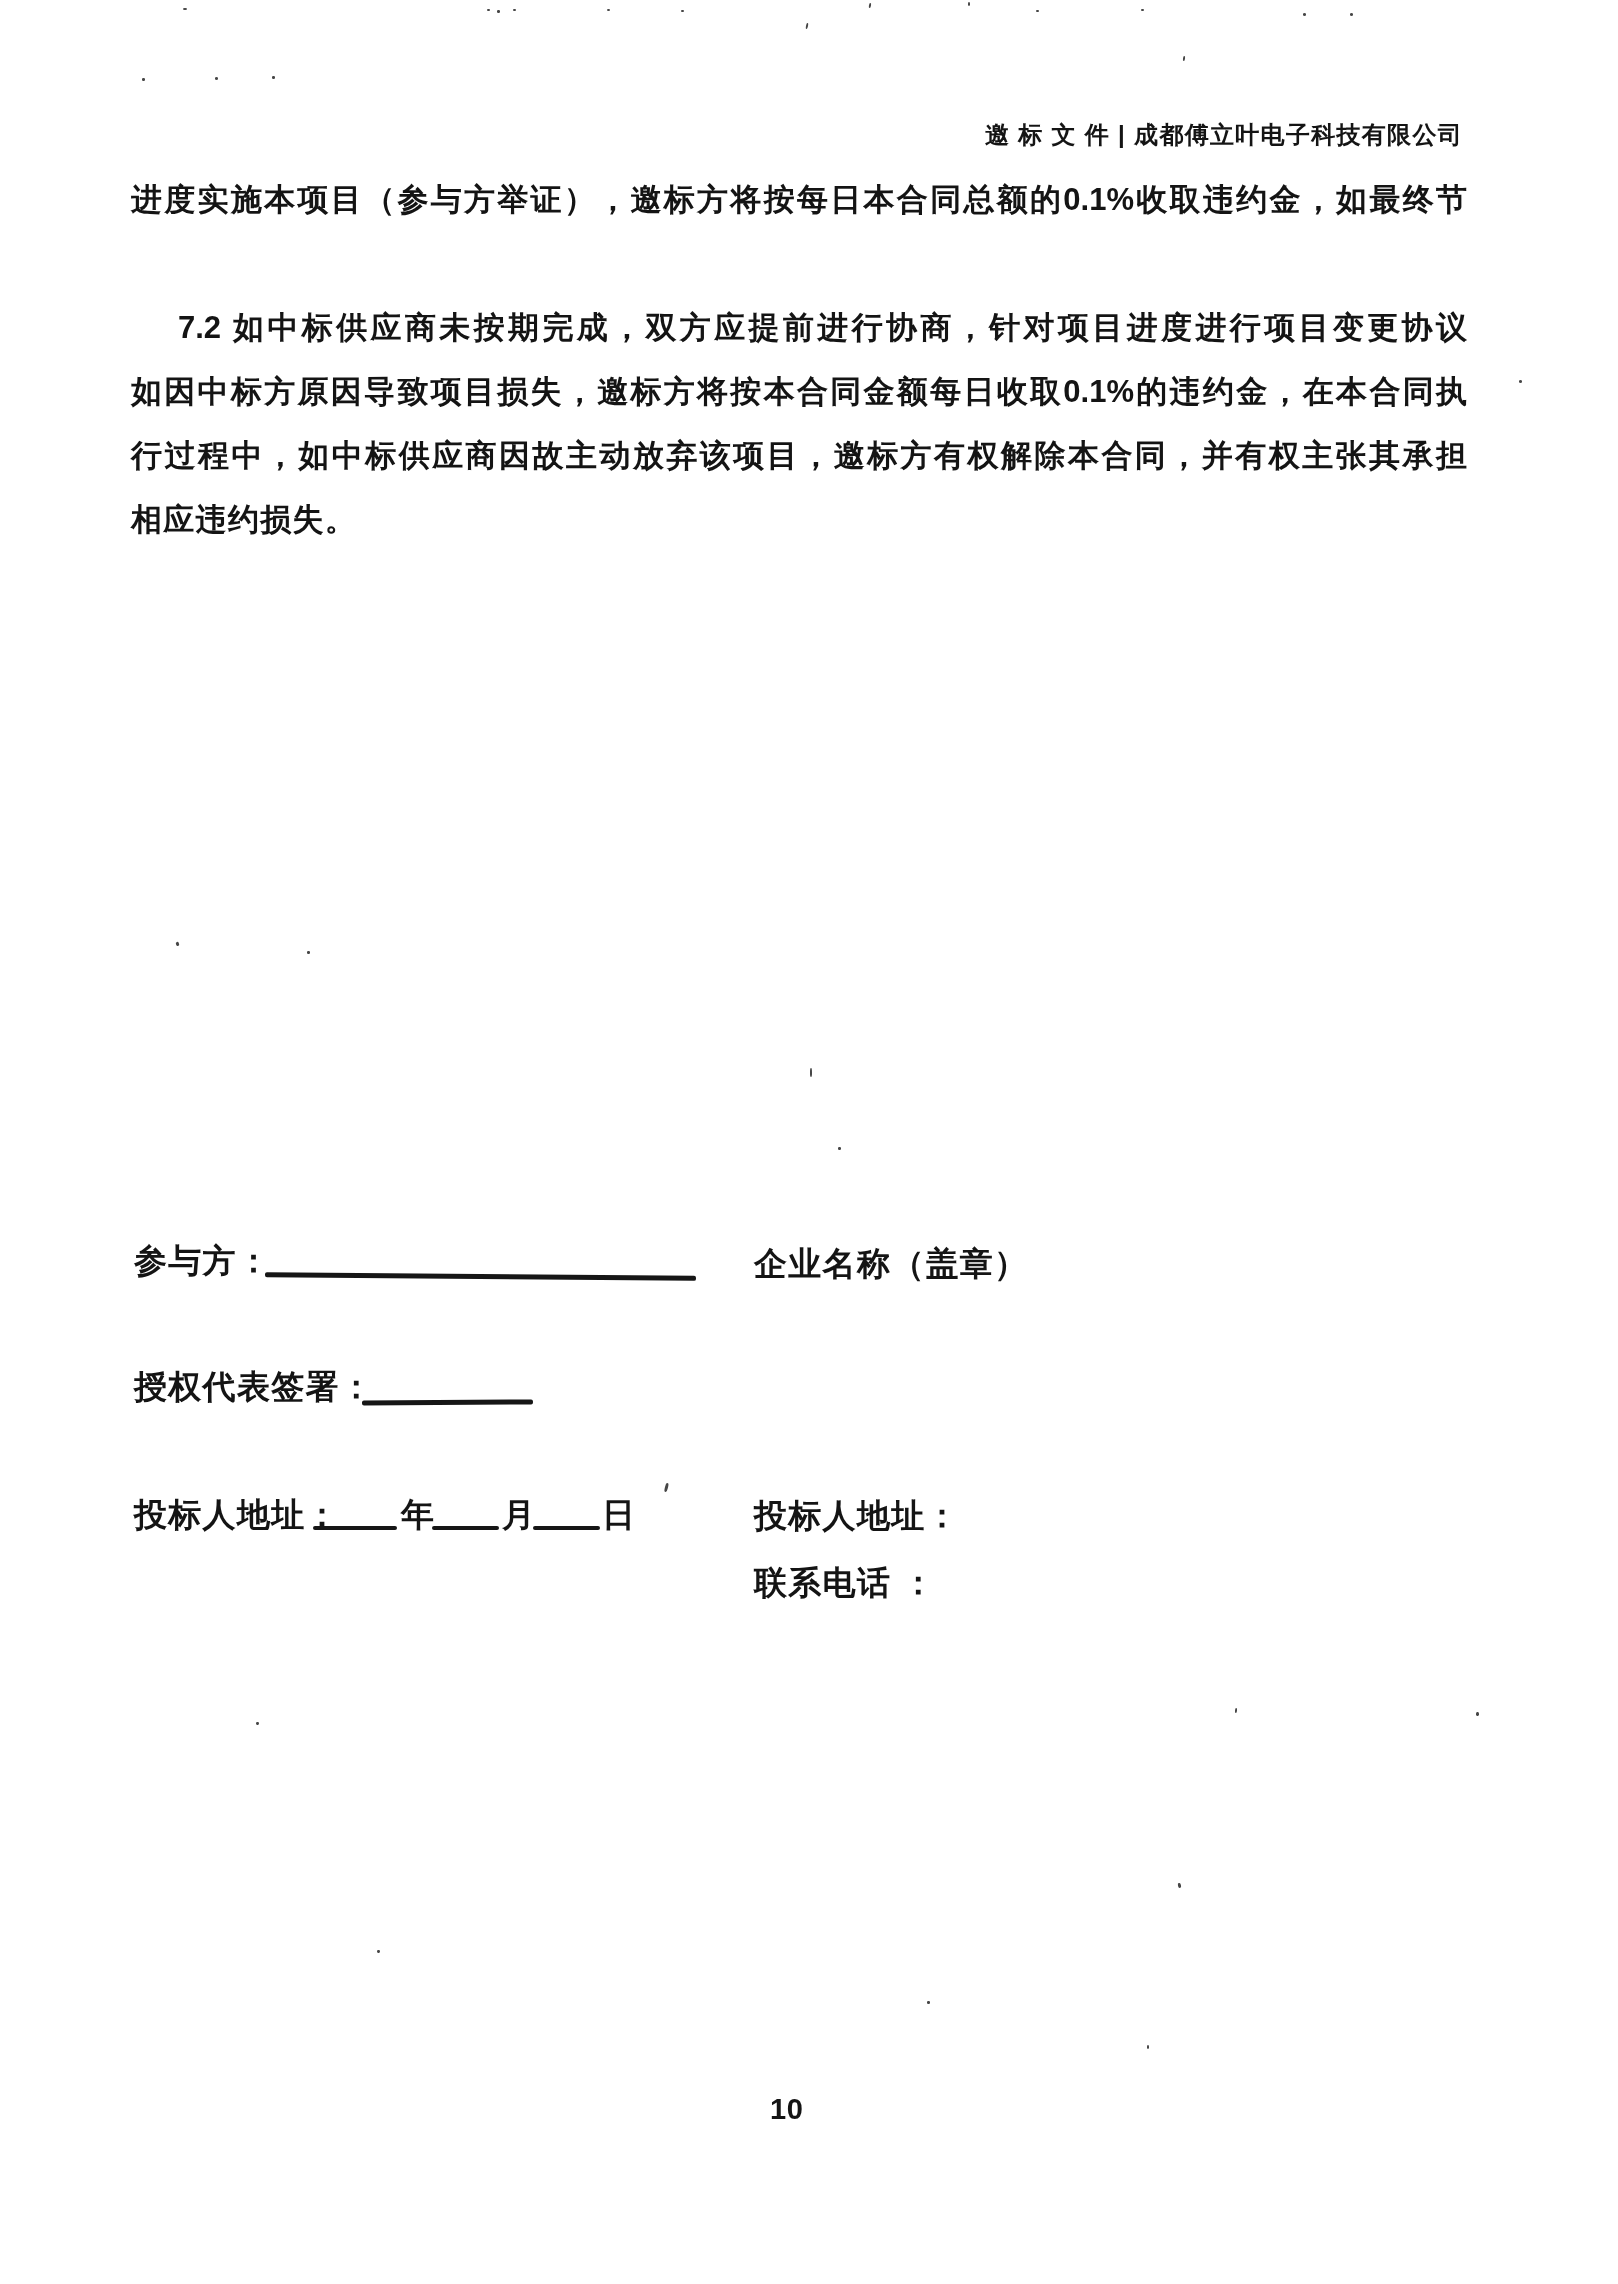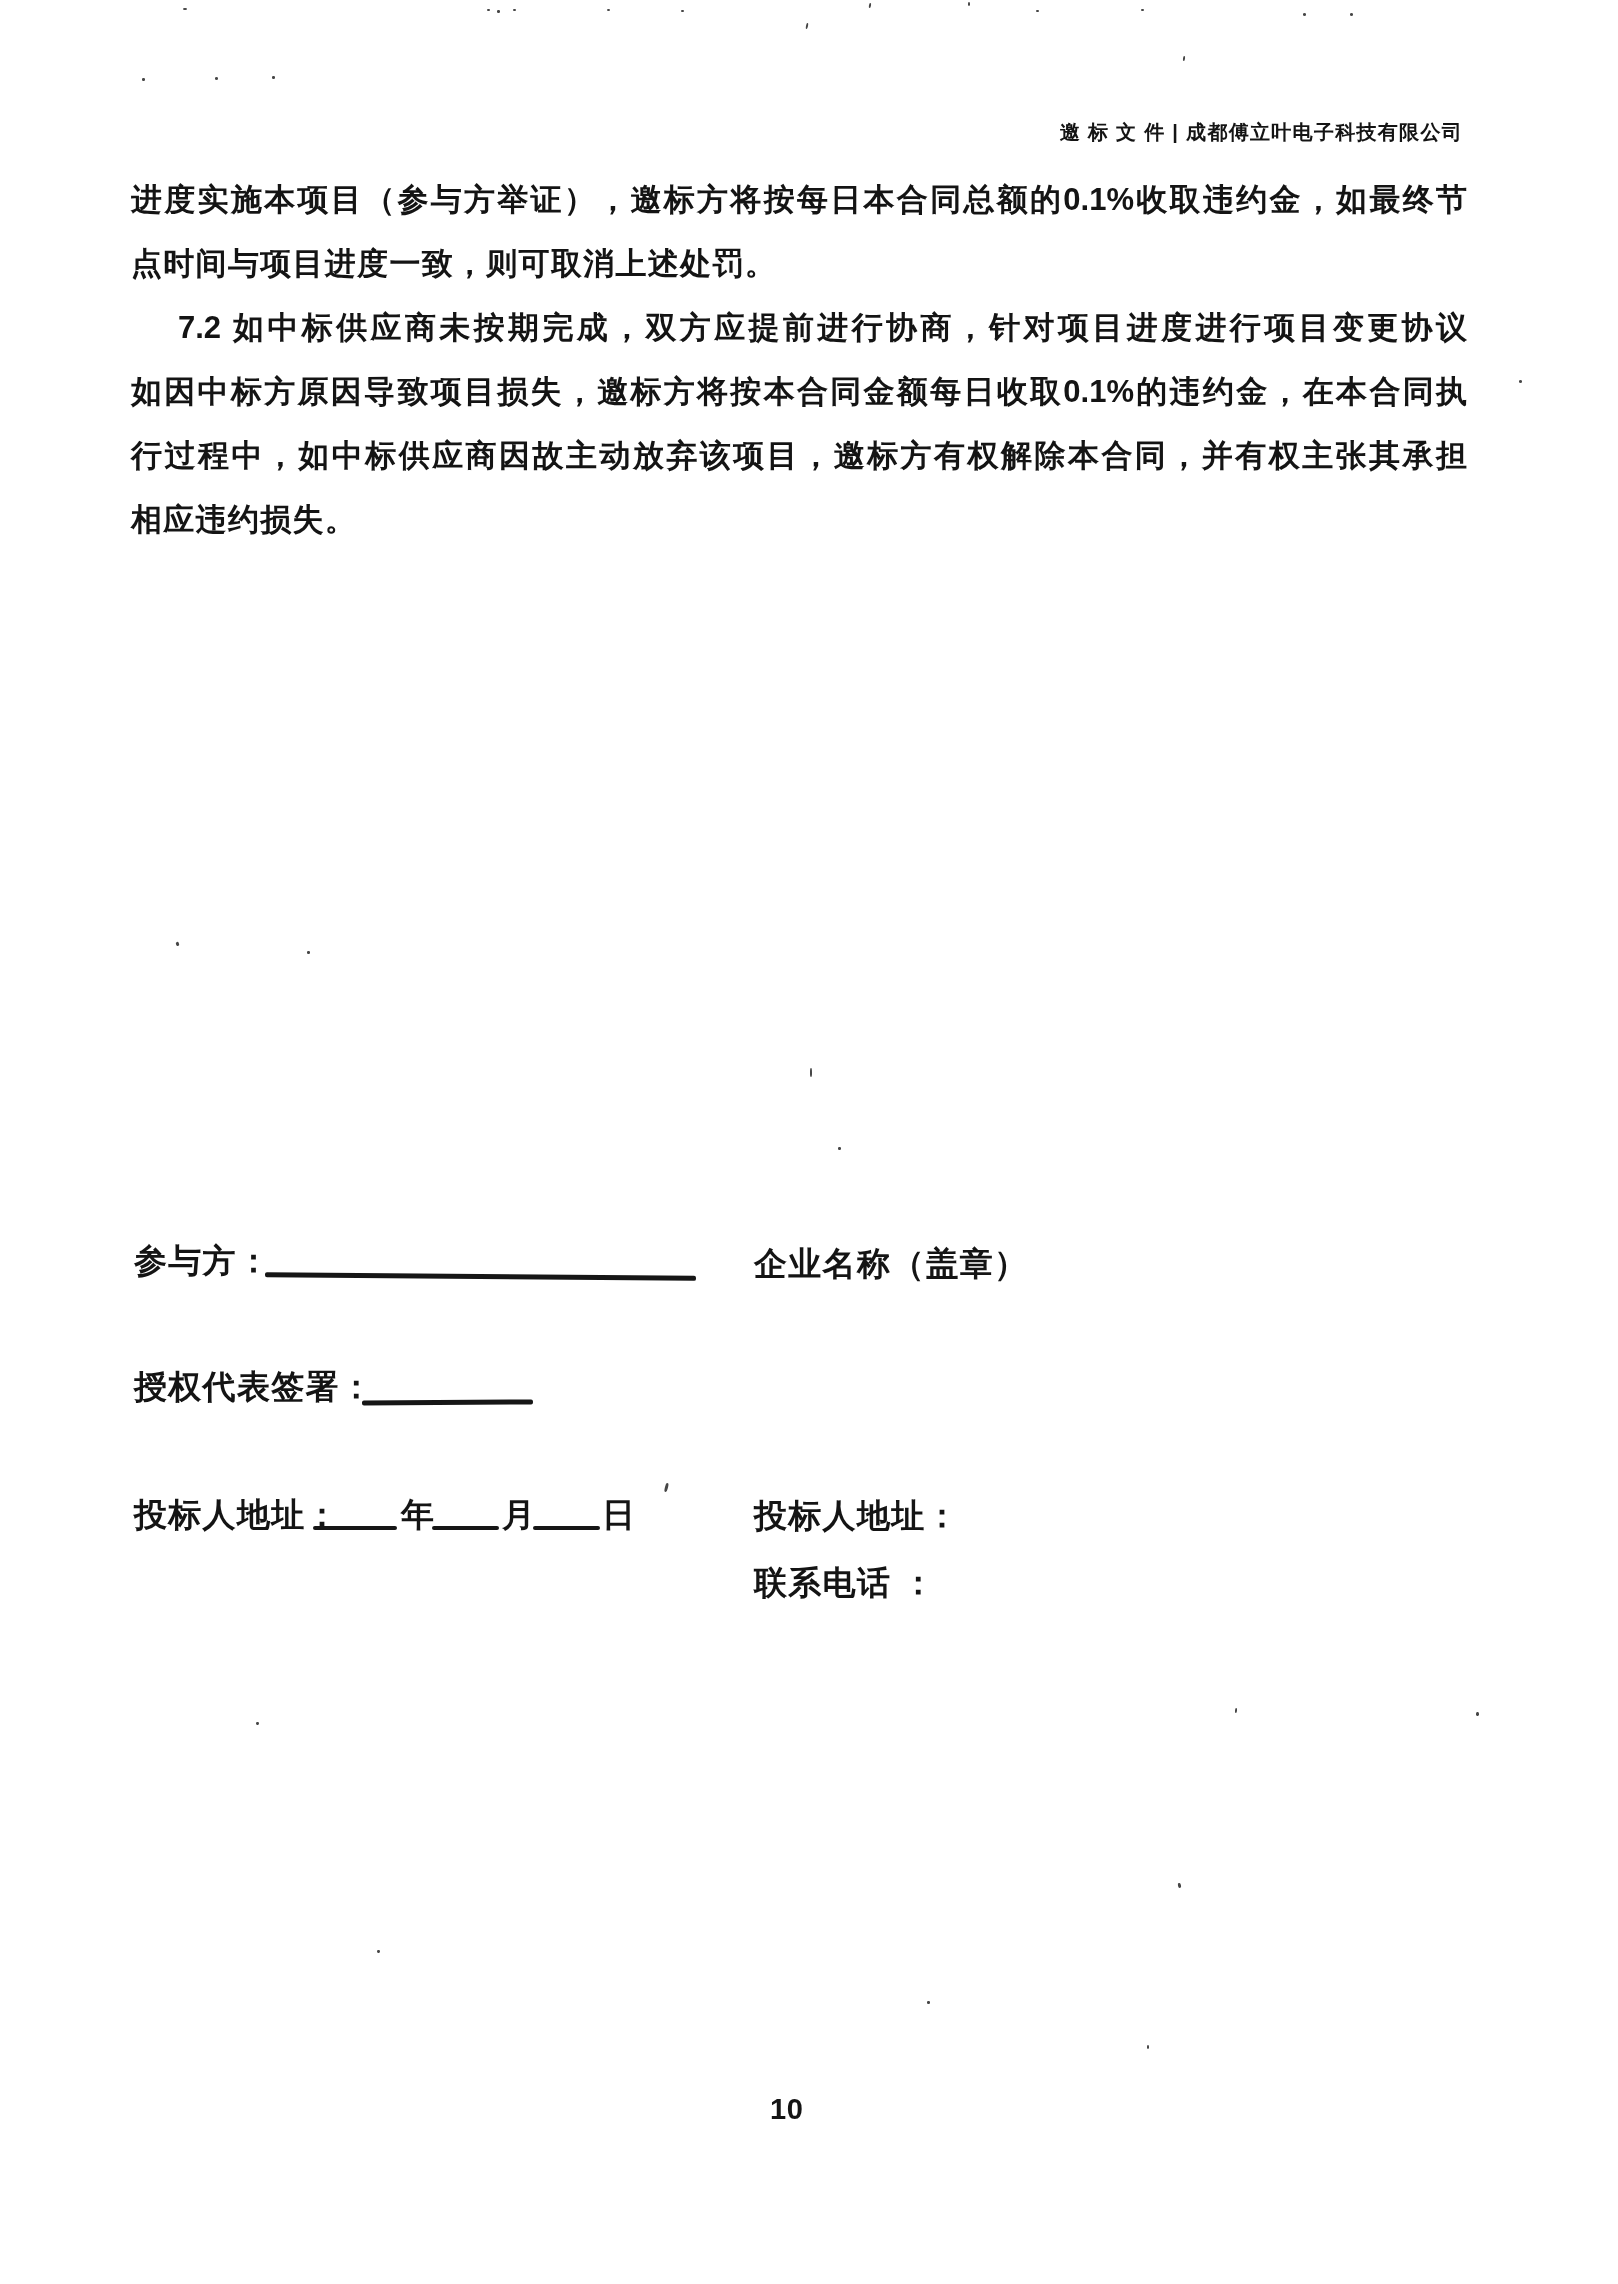--- a/index.html
+++ b/index.html
@@ -14,21 +14,21 @@
     background: #ffffff;
     color: #121212;
     font-family: "Liberation Sans", sans-serif;
     overflow: hidden;
   }
   
   .doc-header {
     position: absolute;
     top: 119px;
     right: 155px;
-    font-size: 20px;
+    font-size: 24px;
     font-weight: 700;
     letter-spacing: 1.3px;
     color: #141414;
     white-space: nowrap;
   }
   
   .body-line {
     position: absolute;
     left: 131px;
     width: 1336px;
@@ -79,21 +79,20 @@
   }
 </style>
 </head>
 <body>
 
 <div class="page">
 
   <div class="doc-header">邀 标 文 件 | 成都傅立叶电子科技有限公司</div>
 
   <div class="body-line" style="top:181px">进度实施本项目（参与方举证），邀标方将按每日本合同总额的0.1%收取违约金，如最终节</div>
-  <div class="body-line short" style="top:245px">点时间与项目进度一致，则可取消上述处罚。</div>
 
   <div class="body-line indent" style="top:309px">7.2 如中标供应商未按期完成，双方应提前进行协商，针对项目进度进行项目变更协议</div>
   <div class="body-line" style="top:373px">如因中标方原因导致项目损失，邀标方将按本合同金额每日收取0.1%的违约金，在本合同执</div>
   <div class="body-line short" style="top:501px">相应违约损失。</div>
   <div class="body-line" style="top:437px">行过程中，如中标供应商因故主动放弃该项目，邀标方有权解除本合同，并有权主张其承担</div>
 
   <div class="sig-label" style="left:134px; top:1239px">参与方：</div>
   <div class="sig-line" style="left:265px; top:1274px; width:431px; height:4.6px; transform:rotate(0.5deg)"></div>
 
   <div class="sig-label" style="left:134px; top:1365px">授权代表签署：</div>

